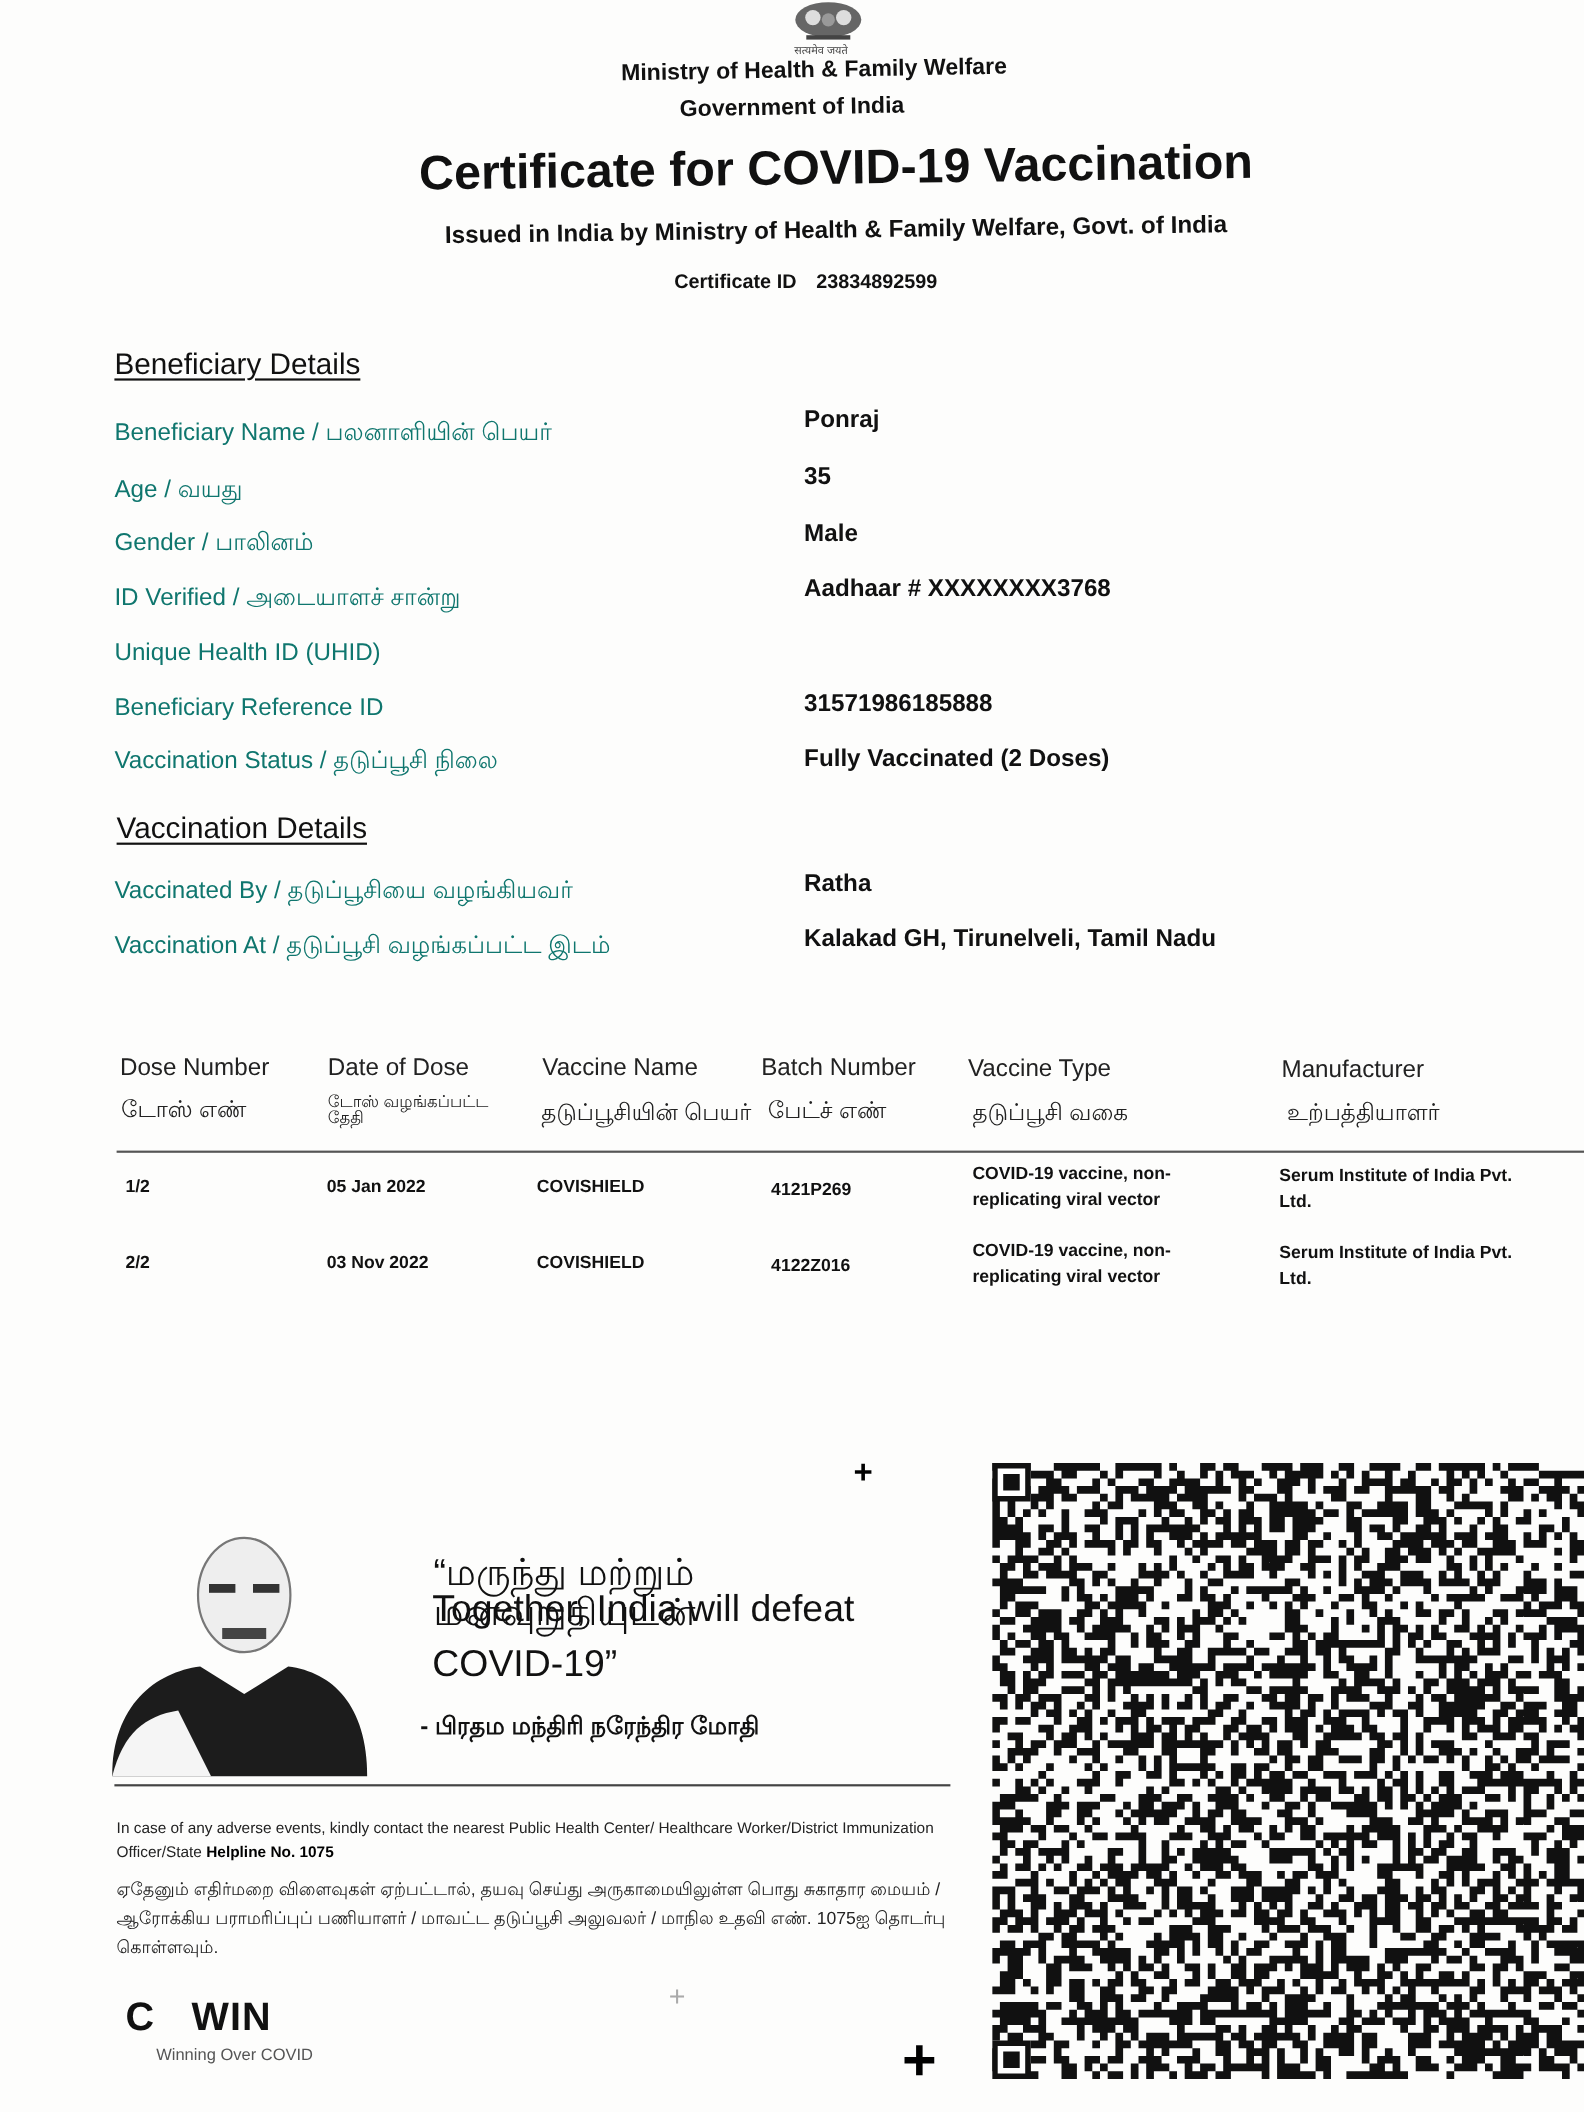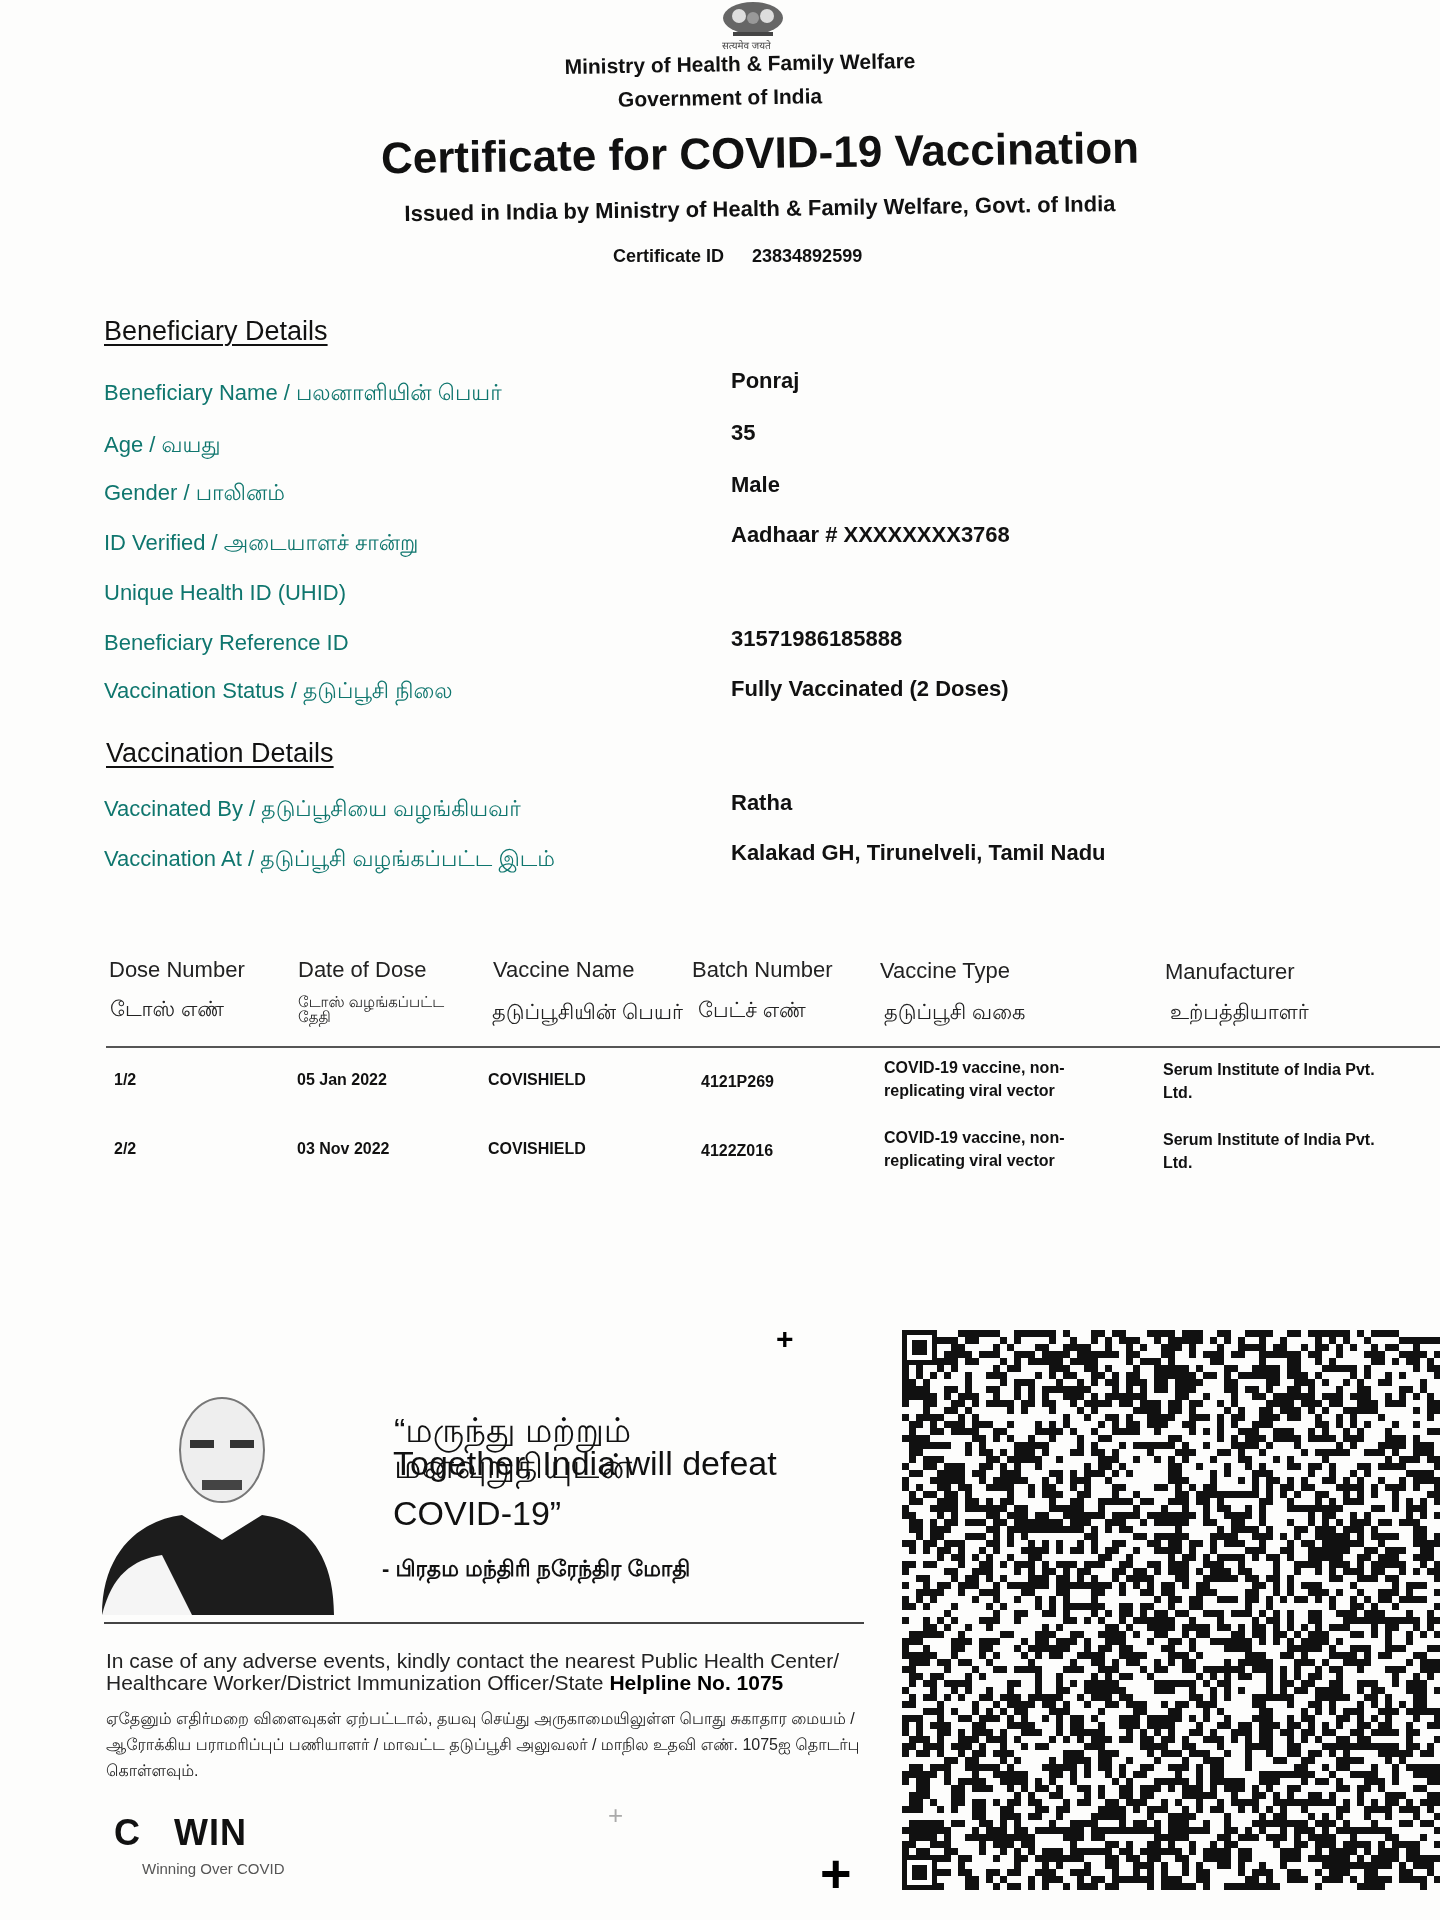--- a/index.html
+++ b/index.html
@@ -11,37 +11,37 @@
     }
     .abs { position: absolute; }
     
     .emblem { left: 715px; top: 0; width: 76px; height: 50px; }
     .ministry { left: 0; width: 1440px; text-align: center; font-weight: bold; font-size: 21px; transform: rotate(-1deg); }
     .m1 { top: 52px; left: 20px; }
     .m2 { top: 86px; }
     .title { top: 128px; left: 0; width: 1520px; text-align: center; font-weight: bold; font-size: 44px; transform: rotate(-0.8deg); }
     .subtitle { top: 196px; left: 0; width: 1520px; text-align: center; font-size: 22px; font-weight: bold; transform: rotate(-0.8deg); }
     .certid { top: 246px; left: 613px; font-size: 18px; font-weight: bold; }
-    .certid span + span { margin-left: 28px; }
+    .certid span + span { margin-left: 18px; }
     
     .section-head { font-size: 27px; text-decoration: underline; text-underline-offset: 4px; text-decoration-thickness: 2px; font-weight: 500; text-align: right; }
     .label { left: 104px; font-size: 22px; color: #0f766e; }
     .value { left: 731px; font-size: 22px; font-weight: bold; }
     
     .th-en { font-size: 22px; color: #222; }
     .th-ta { font-size: 21px; color: #222; }
     .th-ta.small { font-size: 15px; line-height: 15px; }
     .td { font-size: 16px; font-weight: bold; line-height: 23px; }
     .rule { height: 2px; background: #555; }
     
     .quote-ta { left: 394px; top: 1364px; font-size: 34px; line-height: 36px; font-weight: 500; margin-top: 48px; }
     .quote-en { left: 382px; top: 1438px; font-size: 34px; line-height: 50px; width: 460px; margin-left: 11px; }
     .quote-attr { left: 382px; top: 1556px; font-size: 22px; font-weight: bold; }
     .portrait { left: 102px; top: 1390px; width: 232px; height: 225px; }
-    .note-en { left: 106px; top: 1650px; width: 760px; font-size: 21px; line-height: 22px; color: #222; }
+    .note-en { left: 106px; top: 1650px; width: 760px; font-size: 14px; line-height: 22px; color: #222; }
     .note-en b { color: #000; }
     .note-ta { left: 106px; top: 1706px; width: 760px; font-size: 16px; line-height: 26px; color: #222; }
     .cowin { left: 114px; top: 1812px; font-size: 36px; font-weight: bold; letter-spacing: 1px; }
     .cowin-tag { left: 142px; top: 1860px; font-size: 15px; color: #555; }
     .plus { font-weight: bold; color: #000; }
     .qr { left: 902px; top: 1330px; width: 538px; height: 560px; }
   </style>
 </head>
 <body>
 

